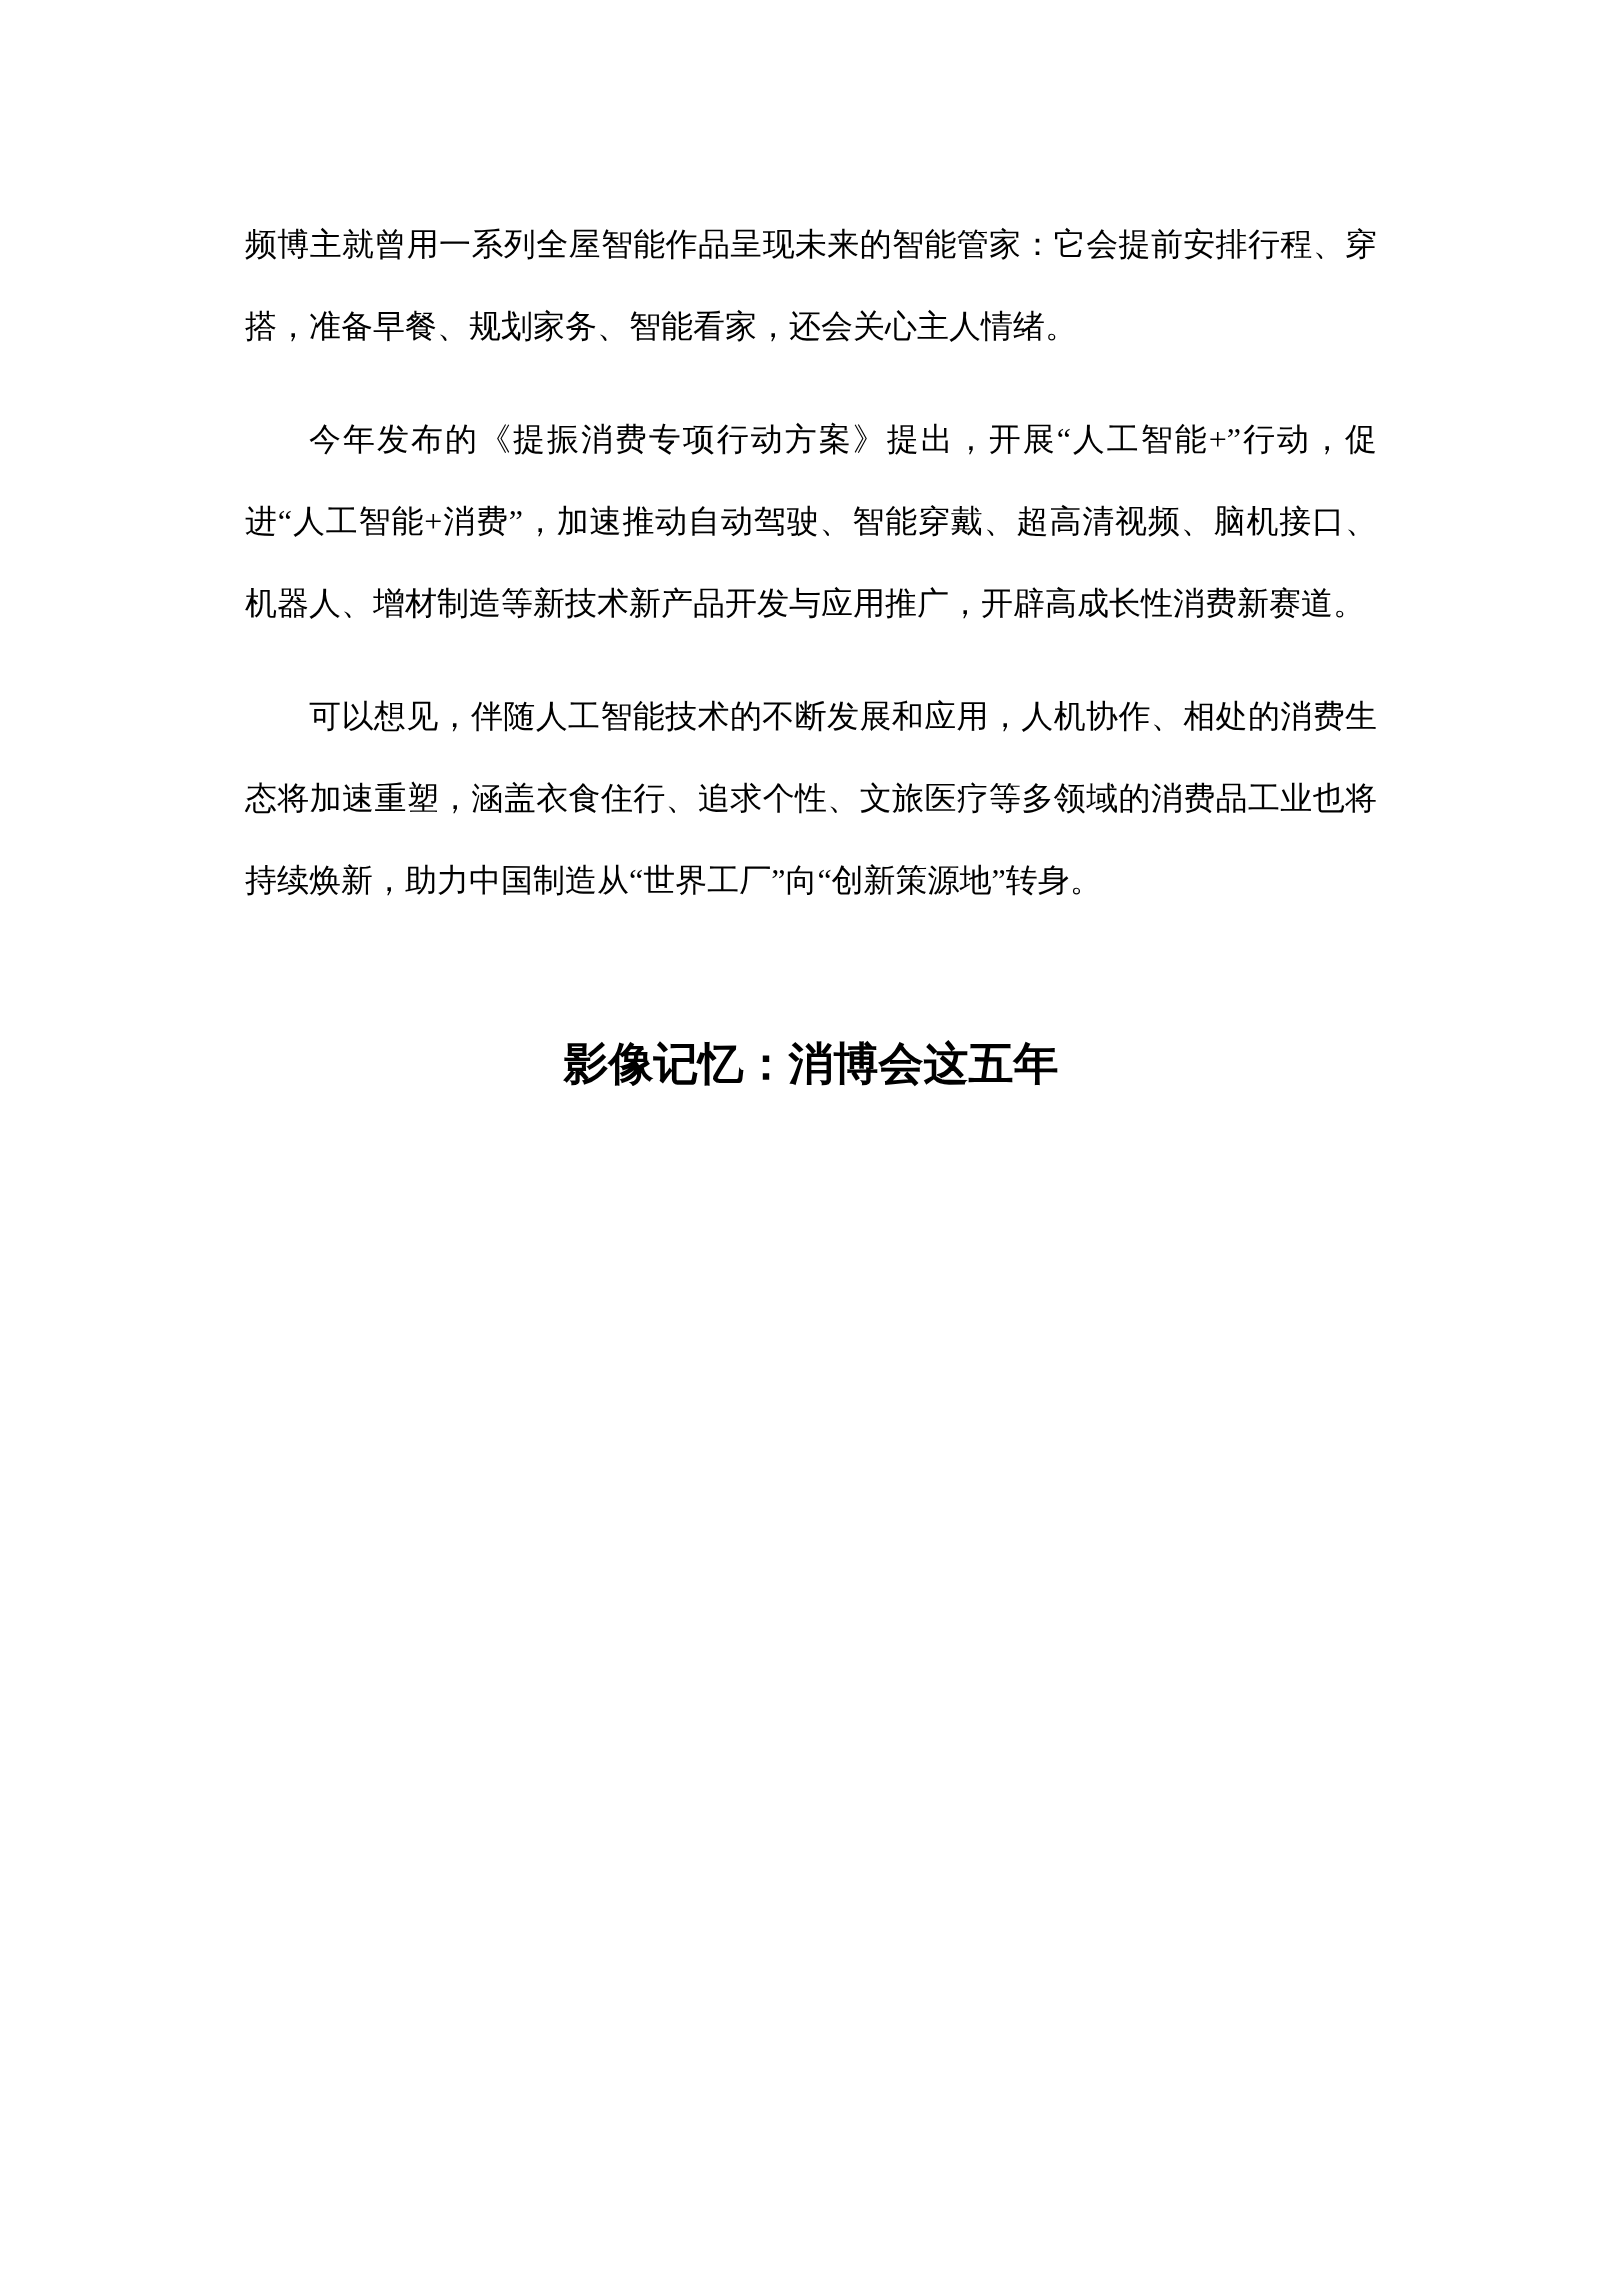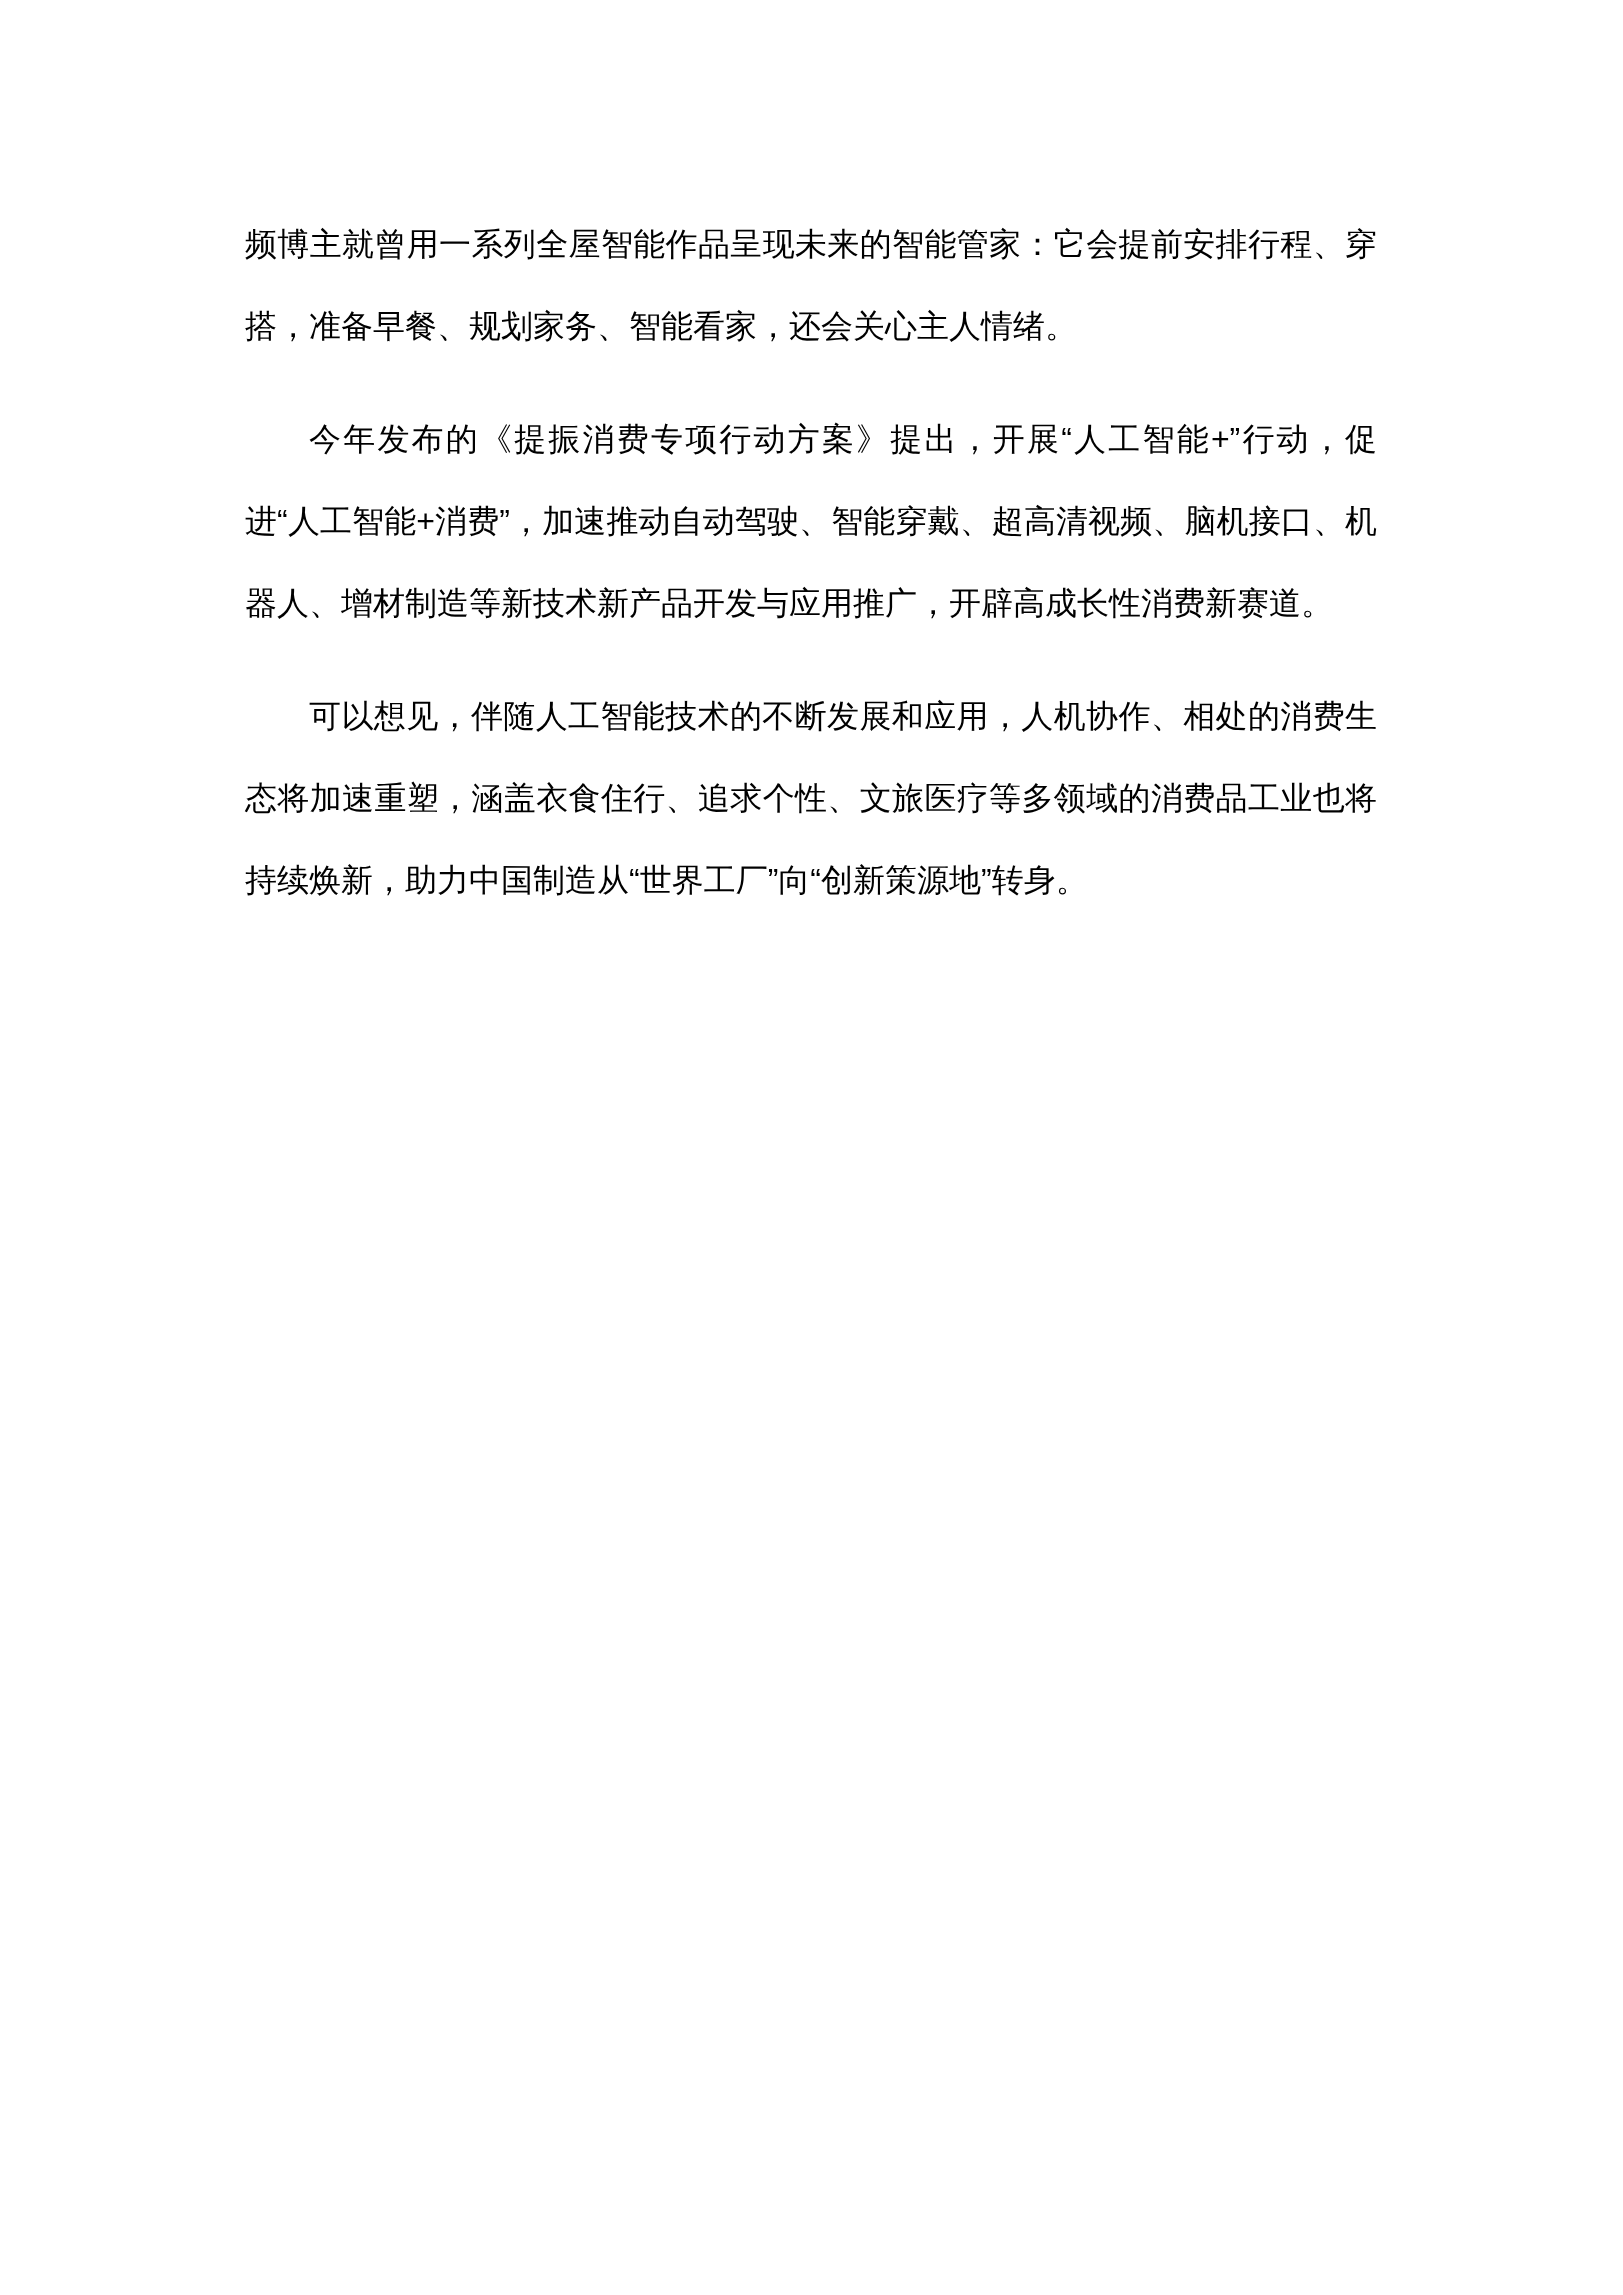--- a/index.html
+++ b/index.html
@@ -6,21 +6,21 @@
     margin: 0;
     padding: 0;
     background: #ffffff;
   }
   .page {
     position: relative;
     width: 1451px;
     height: 2295px;
     background: #ffffff;
     overflow: hidden;
-    font-family: Liberation Sans, sans-serif;
+    font-family: Liberation Serif, serif;
     color: #000000;
   }
   .content {
     position: absolute;
     left: 245px;
     top: 203px;
     width: 1132px;
   }
   p.para {
     margin: 0 0 31px 0;
@@ -43,15 +43,16 @@
   }
 </style>
 </head>
 <body>
 
 <div class="page">
   <div class="content">
     <p class="para">频博主就曾用一系列全屋智能作品呈现未来的智能管家：它会提前安排行程、穿搭，准备早餐、规划家务、智能看家，还会关心主人情绪。</p>
     <p class="para indent">今年发布的《提振消费专项行动方案》提出，开展“人工智能+”行动，促进“人工智能+消费”，加速推动自动驾驶、智能穿戴、超高清视频、脑机接口、机器人、增材制造等新技术新产品开发与应用推广，开辟高成长性消费新赛道。</p>
     <p class="para indent">可以想见，伴随人工智能技术的不断发展和应用，人机协作、相处的消费生态将加速重塑，涵盖衣食住行、追求个性、文旅医疗等多领域的消费品工业也将持续焕新，助力中国制造从“世界工厂”向“创新策源地”转身。</p>
+    <h1 class="heading">影像记忆：消博会这五年</h1>
   </div>
 </div>
 
 
 </body></html>

